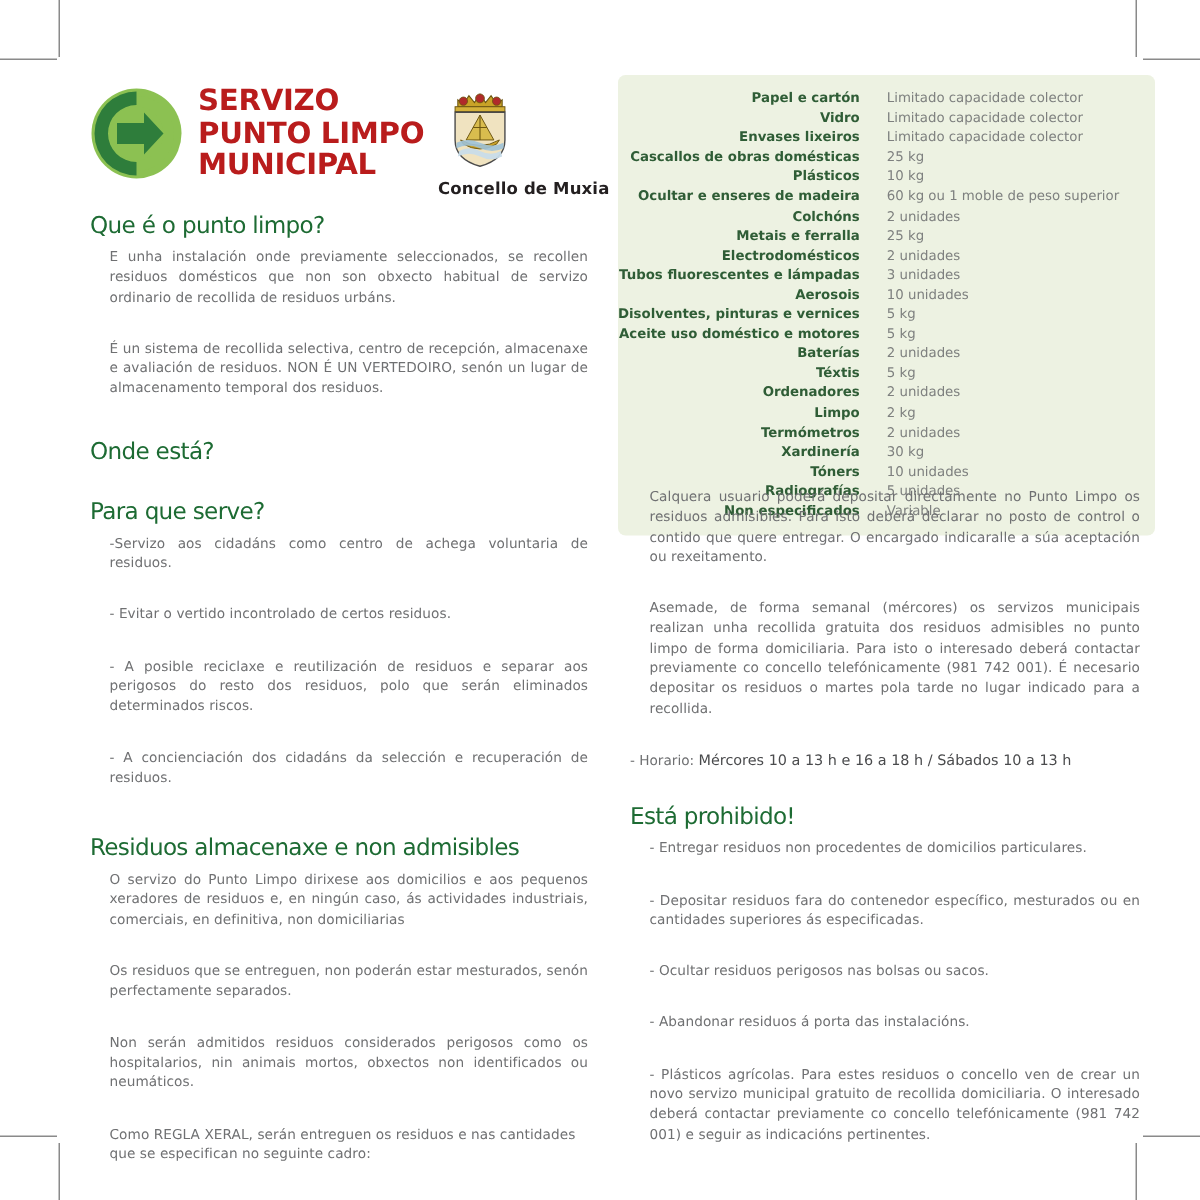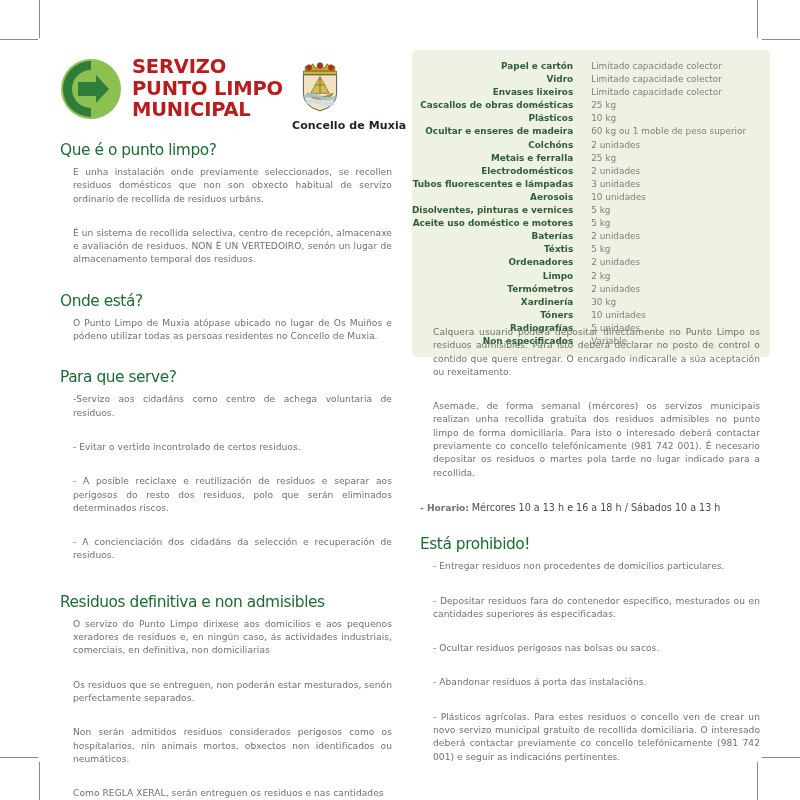--- a/index.html
+++ b/index.html
@@ -100,21 +100,21 @@
   }
   p.body.last { margin-bottom: 0; }
   p.body.nojust { text-align: left; }
 
   .hor-line {
     margin: 0;
     color: #58595b;
     font-size: 9.1px;
     line-height: 13.3px;
   }
-  .hor-line .hor-label { color: #6f7072; font-weight: bold; }
+  .hor-line .hor-label { color: #6f7072; }
   .hor-line .hor-value { font-size: 9.6px; color: #4a4b4d; }
 
   
   .table-box {
     position: absolute;
     left: 412px;
     top: 50px;
     width: 358px;
     background: #edf2e2;
     border-radius: 5px;
@@ -205,36 +205,35 @@
     </div>
 
     <h2 class="sec">Que é o punto limpo?</h2>
     <p class="body">E unha instalación onde previamente seleccionados, se recollen residuos domésticos que non son obxecto habitual de servizo ordinario de recollida de residuos urbáns.</p>
     <div class="sec-gap-sm"></div>
     <p class="body">É un sistema de recollida selectiva, centro de recepción, almacenaxe e avaliación de residuos. NON É UN VERTEDOIRO, senón un lugar de almacenamento temporal dos residuos.</p>
 
     <div class="sec-gap"></div>
 
     <h2 class="sec">Onde está?</h2>
-    <p class="body">O Punto Limpo de Muxia atópase ubicado no lugar de Os Muiños e pódeno utilizar todas as persoas residentes no Concello de Muxia.</p>
 
     <div class="sec-gap"></div>
 
     <h2 class="sec">Para que serve?</h2>
     <p class="body">-Servizo aos cidadáns como centro de achega voluntaria de residuos.</p>
     <div class="sec-gap-sm"></div>
     <p class="body">- Evitar o vertido incontrolado de certos residuos.</p>
     <div class="sec-gap-sm"></div>
     <p class="body">- A posible reciclaxe e reutilización de residuos e separar aos perigosos do resto dos residuos, polo que serán eliminados determinados riscos.</p>
     <div class="sec-gap-sm"></div>
     <p class="body">- A concienciación dos cidadáns da selección e recuperación de residuos.</p>
 
     <div class="sec-gap-lg"></div>
 
-    <h2 class="sec">Residuos definitiva e non admisibles</h2>
+    <h2 class="sec">Residuos almacenaxe e non admisibles</h2>
     <p class="body">O servizo do Punto Limpo dirixese aos domicilios e aos pequenos xeradores de residuos e, en ningún caso, ás actividades industriais, comerciais, en definitiva, non domiciliarias</p>
     <div class="sec-gap-sm"></div>
     <p class="body">Os residuos que se entreguen, non poderán estar mesturados, senón perfectamente separados.</p>
     <div class="sec-gap-sm"></div>
     <p class="body">Non serán admitidos residuos considerados perigosos como os hospitalarios, nin animais mortos, obxectos non identificados ou neumáticos.</p>
     <div class="sec-gap-sm"></div>
     <p class="body last nojust">Como REGLA XERAL, serán entreguen os residuos e nas cantidades que se especifican no seguinte cadro:</p>
   </div>
 
   <div class="table-box">

